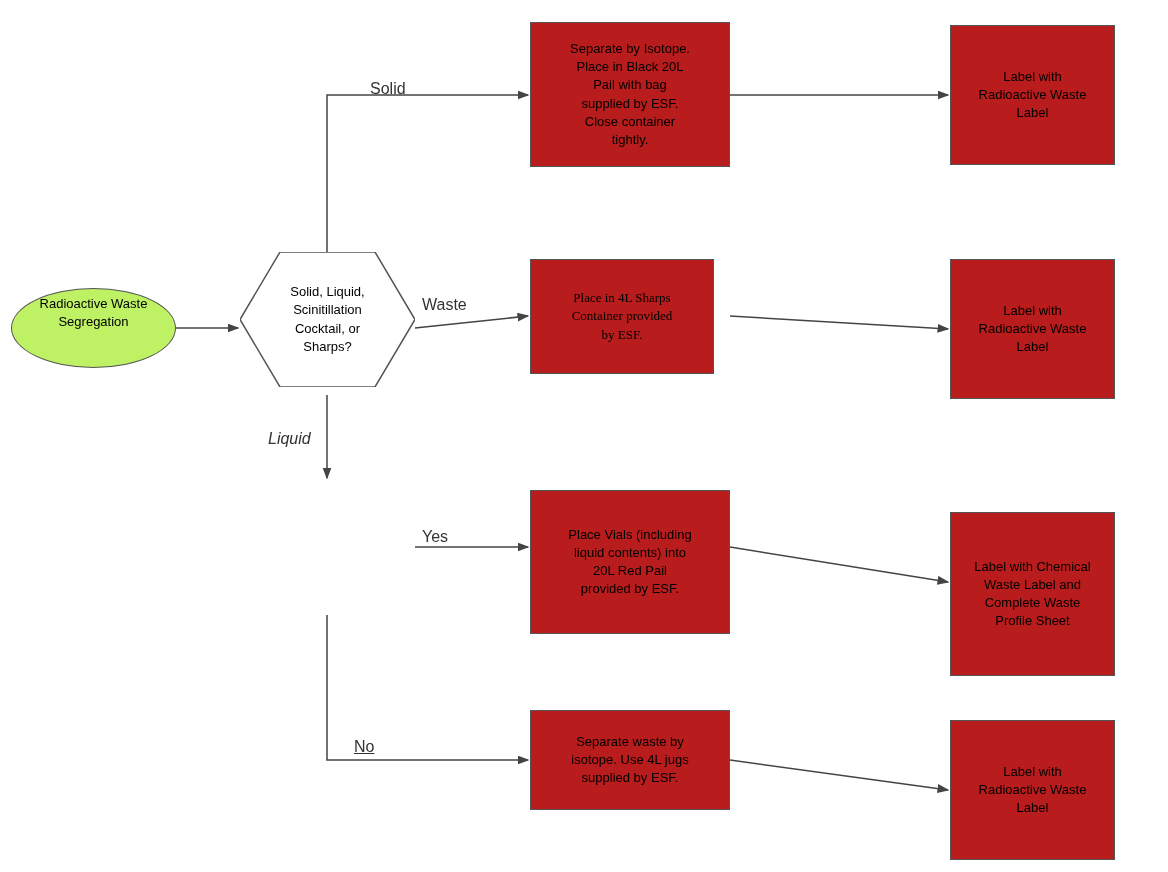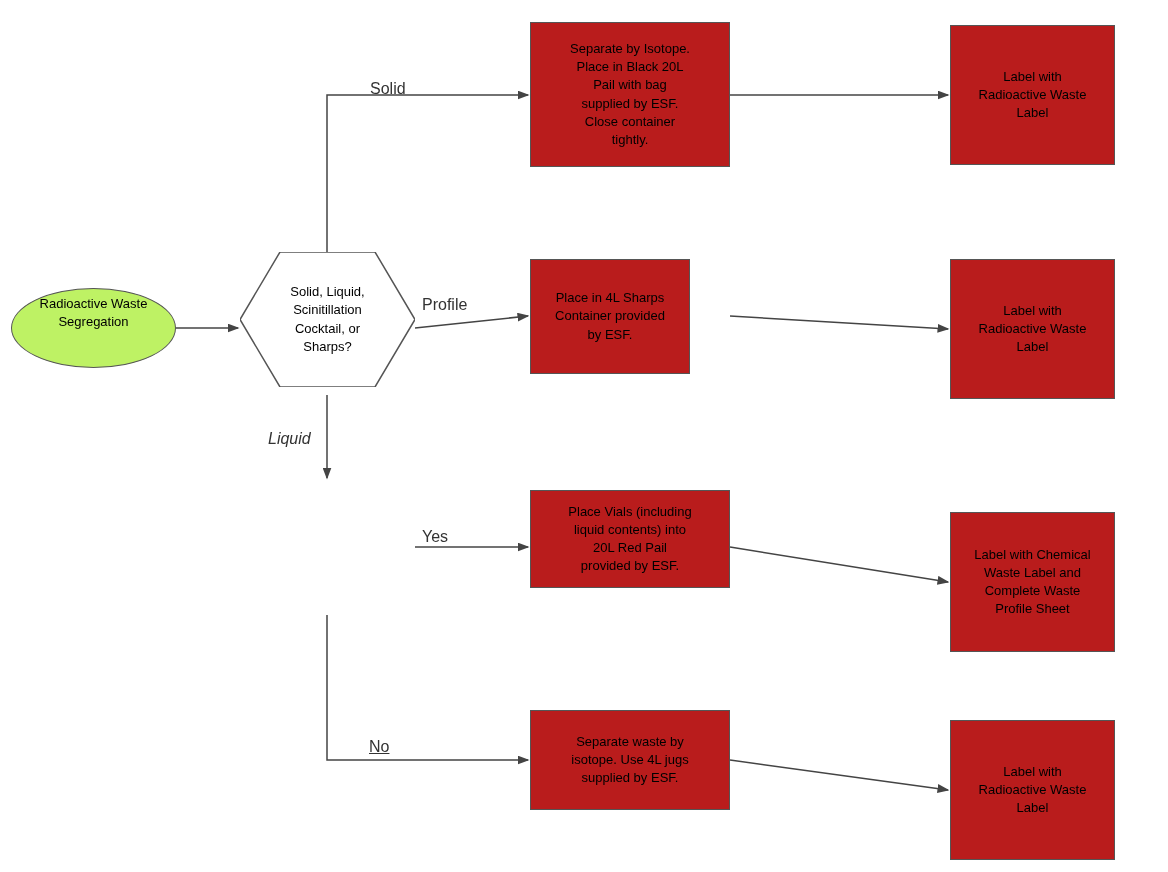--- a/index.html
+++ b/index.html
@@ -98,24 +98,24 @@
     <line x1="415" y1="547" x2="528" y2="547" stroke="#444" stroke-width="1.5" marker-end="url(#arrowhead)"></line>
 
     <polyline points="327,615 327,760 528,760" fill="none" stroke="#444" stroke-width="1.5" marker-end="url(#arrowhead)"></polyline>
 
     <line x1="730" y1="547" x2="948" y2="582" stroke="#444" stroke-width="1.5" marker-end="url(#arrowhead)"></line>
 
     <line x1="730" y1="760" x2="948" y2="790" stroke="#444" stroke-width="1.5" marker-end="url(#arrowhead)"></line>
   </svg>
 
   <div class="arrow-label" style="left:370px; top:80px;">Solid</div>
-  <div class="arrow-label" style="left:422px; top:296px;">Profile</div>
+  <div class="arrow-label" style="left:422px; top:296px;">Waste</div>
   <div class="arrow-label" style="left:268px; top:430px;font-style:italic;">Liquid</div>
   <div class="arrow-label" style="left:422px; top:528px;">Yes</div>
-  <div class="arrow-label" style="left:369px; top:738px;text-decoration:underline;">No</div>
+  <div class="arrow-label" style="left:354px; top:738px;text-decoration:underline;">No</div>
 
   <div class="box-ellipse" style="left:11px; top:288px; width:165px; height:80px;">
     <span>Radioactive Waste
 Segregation</span>
   </div>
 
   <div class="box-hex" style="left:240px; top:252px; width:175px; height:135px;">
     <svg class="hex-svg" viewBox="0 0 175 135" preserveAspectRatio="none">
       <polygon points="40,0 135,0 175,67.5 135,135 40,135 0,67.5" fill="white" stroke="#555" stroke-width="1.5"></polygon>
     </svg>
@@ -125,34 +125,34 @@
   </div>
 
   <div class="box-rect" style="left:530px; top:22px; width:200px; height:145px;">
     <span>Separate by Isotope.<br>Place in Black 20L<br>Pail with bag<br>supplied by ESF.<br>Close container<br>tightly.</span>
   </div>
 
   <div class="box-rect" style="left:950px; top:25px; width:165px; height:140px;">
     <span>Label with<br>Radioactive Waste<br>Label</span>
   </div>
 
-  <div class="box-rect" style="left:530px; top:259px; width:160px; height:115px;">
+  <div class="box-rect" style="left:530px; top:259px; width:184px; height:115px;font-family:Liberation Serif, serif;">
     <span>Place in 4L Sharps<br>Container provided<br>by ESF.</span>
   </div>
 
   <div class="box-rect" style="left:950px; top:259px; width:165px; height:140px;">
     <span>Label with<br>Radioactive Waste<br>Label</span>
   </div>
 
 
-  <div class="box-rect" style="left:530px; top:490px; width:200px; height:98px;">
+  <div class="box-rect" style="left:530px; top:490px; width:200px; height:144px;">
     <span>Place Vials (including<br>liquid contents) into<br>20L Red Pail<br>provided by ESF.</span>
   </div>
 
-  <div class="box-rect" style="left:950px; top:512px; width:165px; height:140px;">
+  <div class="box-rect" style="left:950px; top:512px; width:165px; height:164px;">
     <span>Label with Chemical<br>Waste Label and<br>Complete Waste<br>Profile Sheet</span>
   </div>
 
   <div class="box-rect" style="left:530px; top:710px; width:200px; height:100px;">
     <span>Separate waste by<br>isotope. Use 4L jugs<br>supplied by ESF.</span>
   </div>
 
   <div class="box-rect" style="left:950px; top:720px; width:165px; height:140px;">
     <span>Label with<br>Radioactive Waste<br>Label</span>
   </div>

